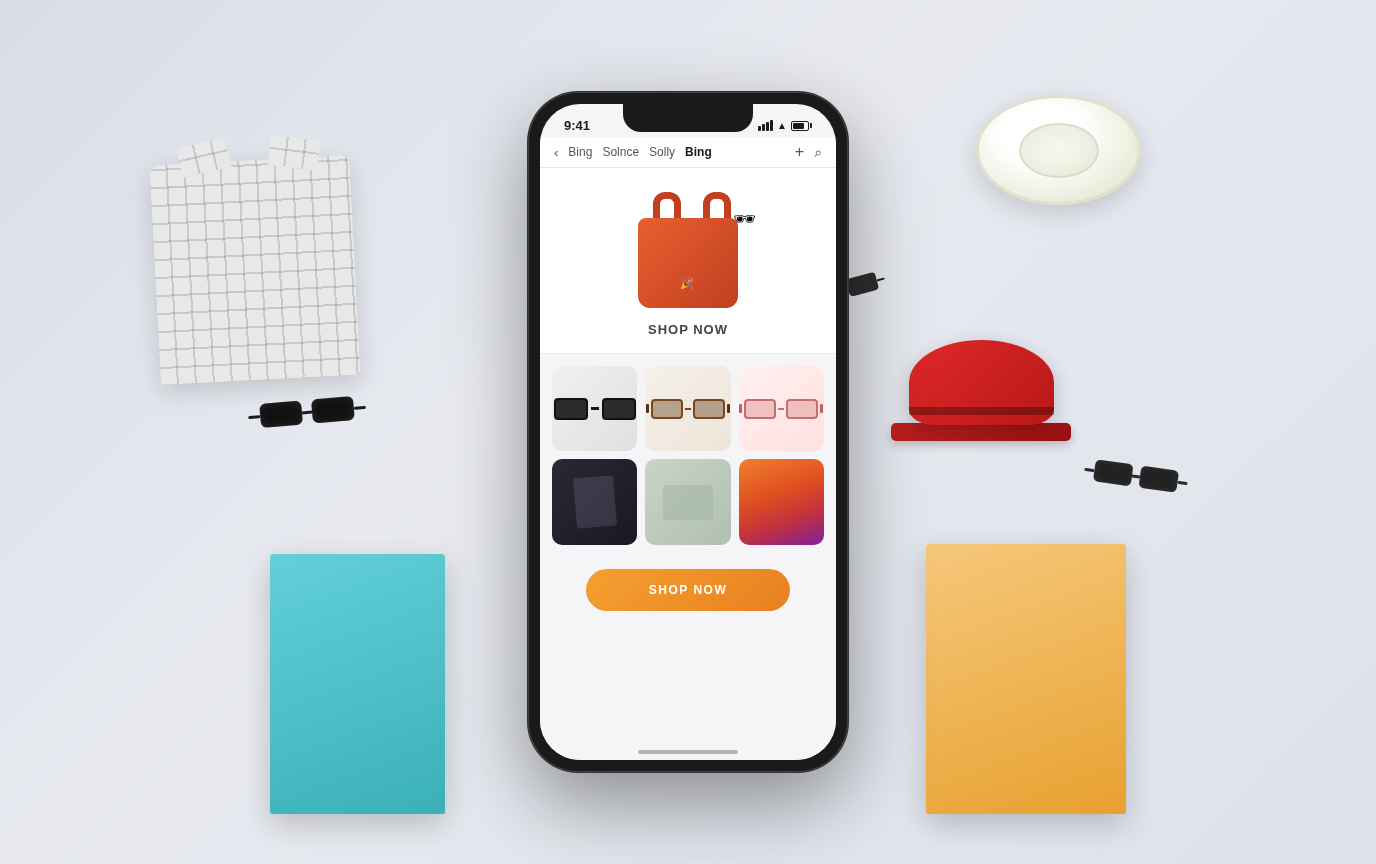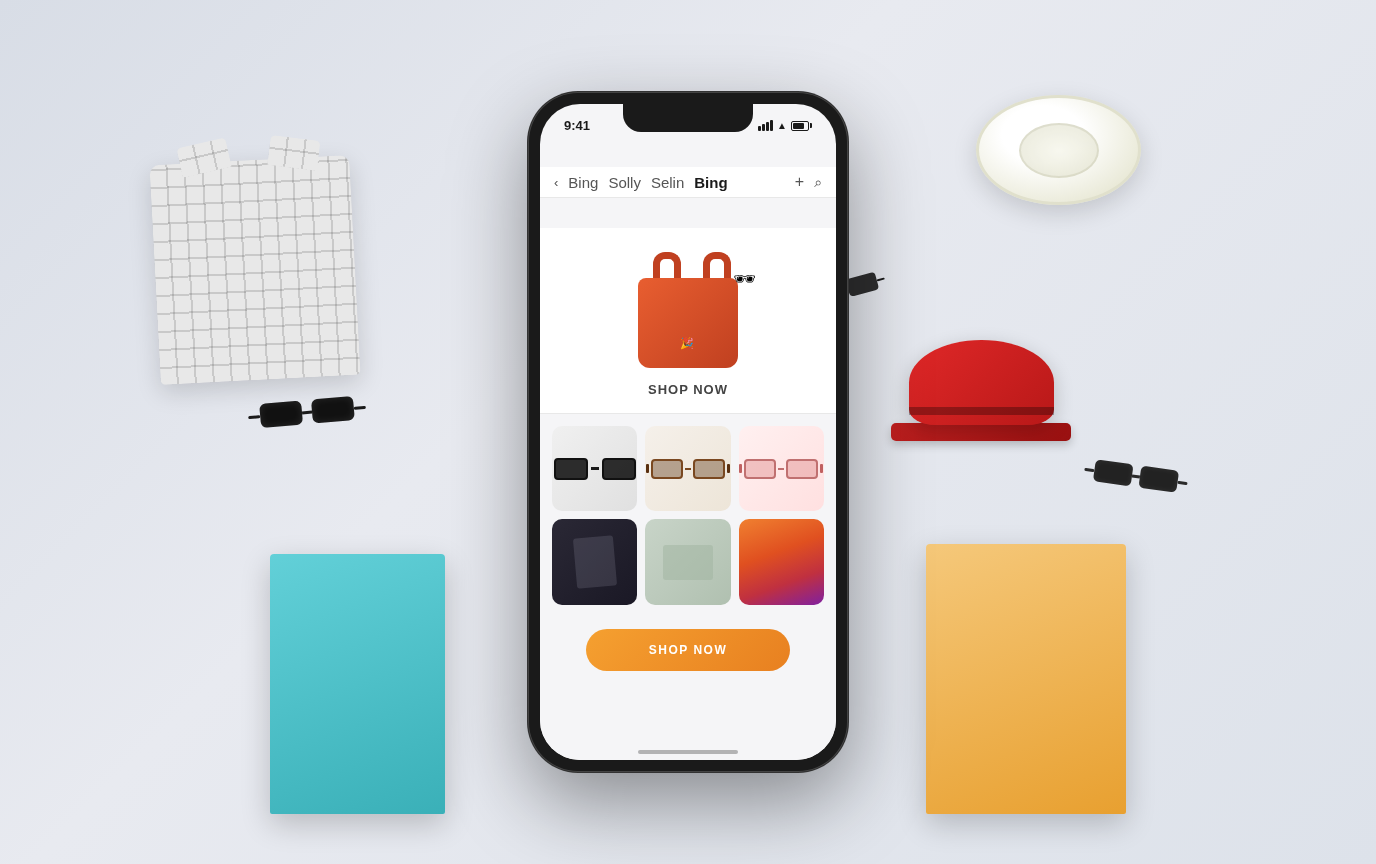--- a/index.html
+++ b/index.html
@@ -39,21 +39,20 @@
     }
 
     .phone-screen {
       width: 100%;
       height: 100%;
       background: #f5f5f7;
       border-radius: 40px;
       overflow: hidden;
       display: flex;
       flex-direction: column;
-      gap: 30px;
     }
 
     
     .notch {
       position: absolute;
       top: 12px;
       left: 50%;
       transform: translateX(-50%);
       width: 130px;
       height: 28px;
@@ -91,21 +90,21 @@
       display: flex;
       align-items: center;
       padding: 6px 14px;
       gap: 10px;
       flex-shrink: 0;
       background: #fff;
       border-bottom: 1px solid #e8e8e8;
     }
 
     .nav-item {
-      font-size: 15px;
+      font-size: 12px;
       color: #555;
       cursor: pointer;
       white-space: nowrap;
     }
 
     .nav-item.active {
       color: #1a1a1a;
       font-weight: 700;
     }
 
@@ -401,22 +400,22 @@
               <div class="battery-fill"></div>
             </div>
             <div class="battery-tip"></div>
           </div>
         </div>
       </div>
 
       <div class="nav-bar">
         <span class="nav-back">‹</span>
         <span class="nav-item">Bing</span>
+        <span class="nav-item">Solnce</span>
         <span class="nav-item">Solly</span>
-        <span class="nav-item">Selin</span>
         <span class="nav-item active">Bing</span>
         <span class="nav-plus">+</span>
         <span class="nav-search">⌕</span>
       </div>
 
       <div class="screen-content">
 
         <div class="hero-section">
 
           <div class="shopping-bag-icon">

